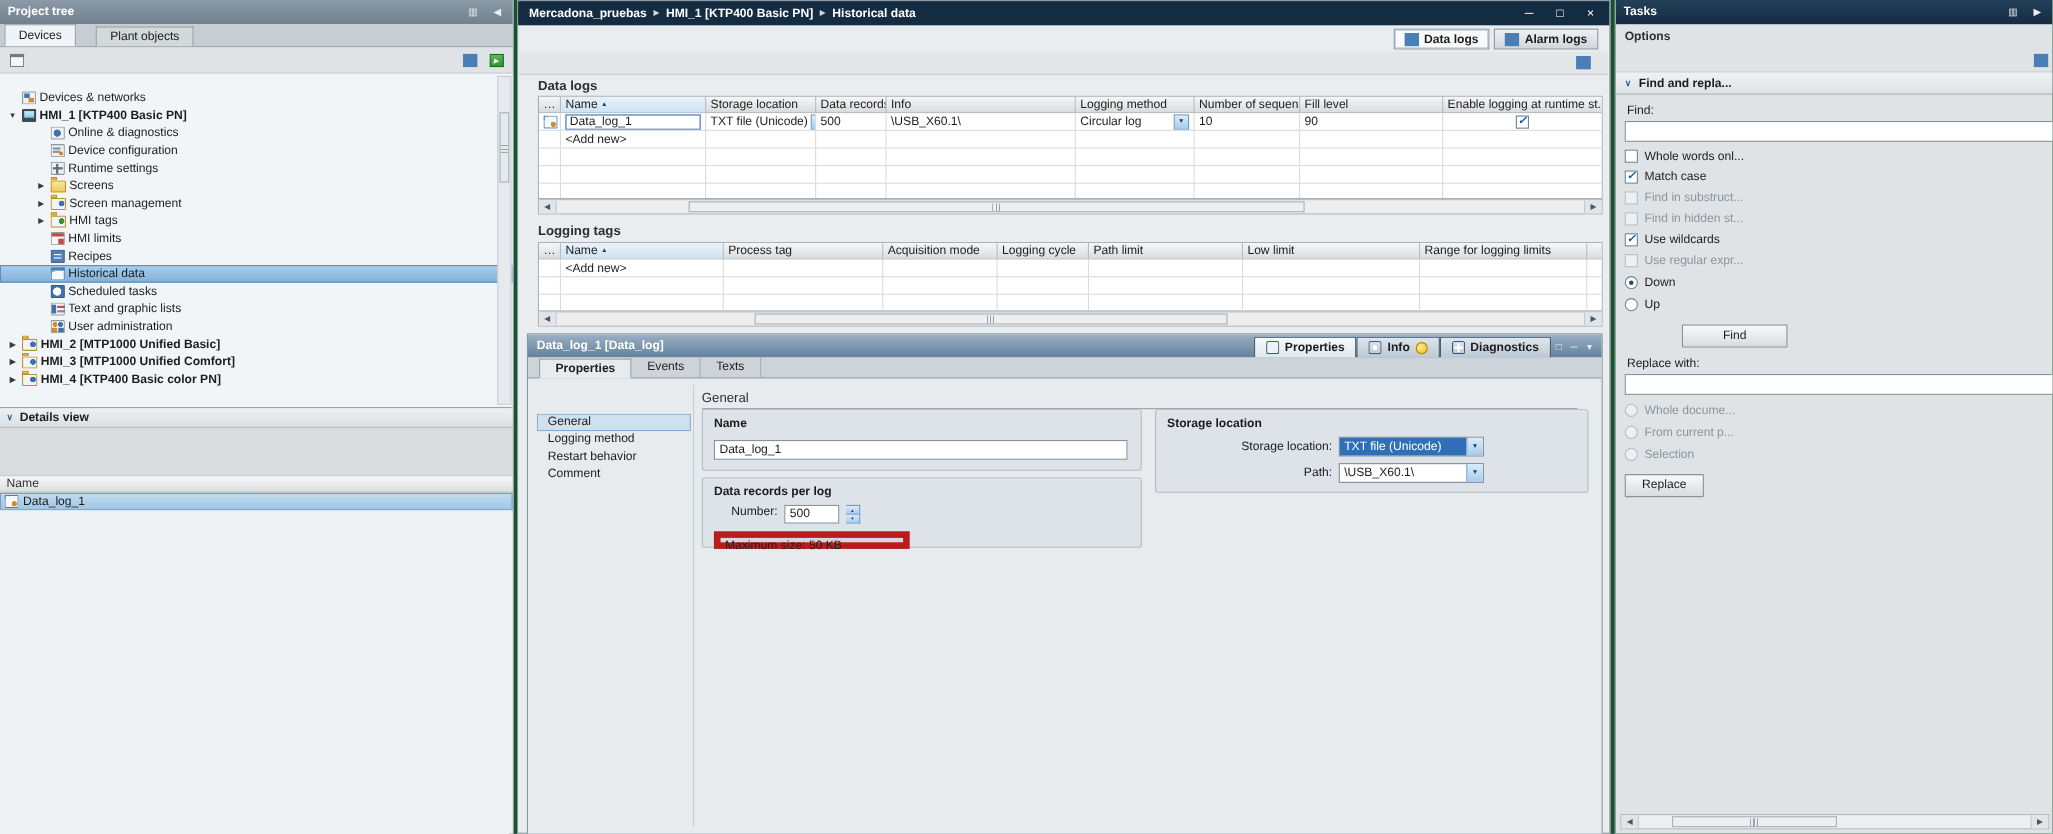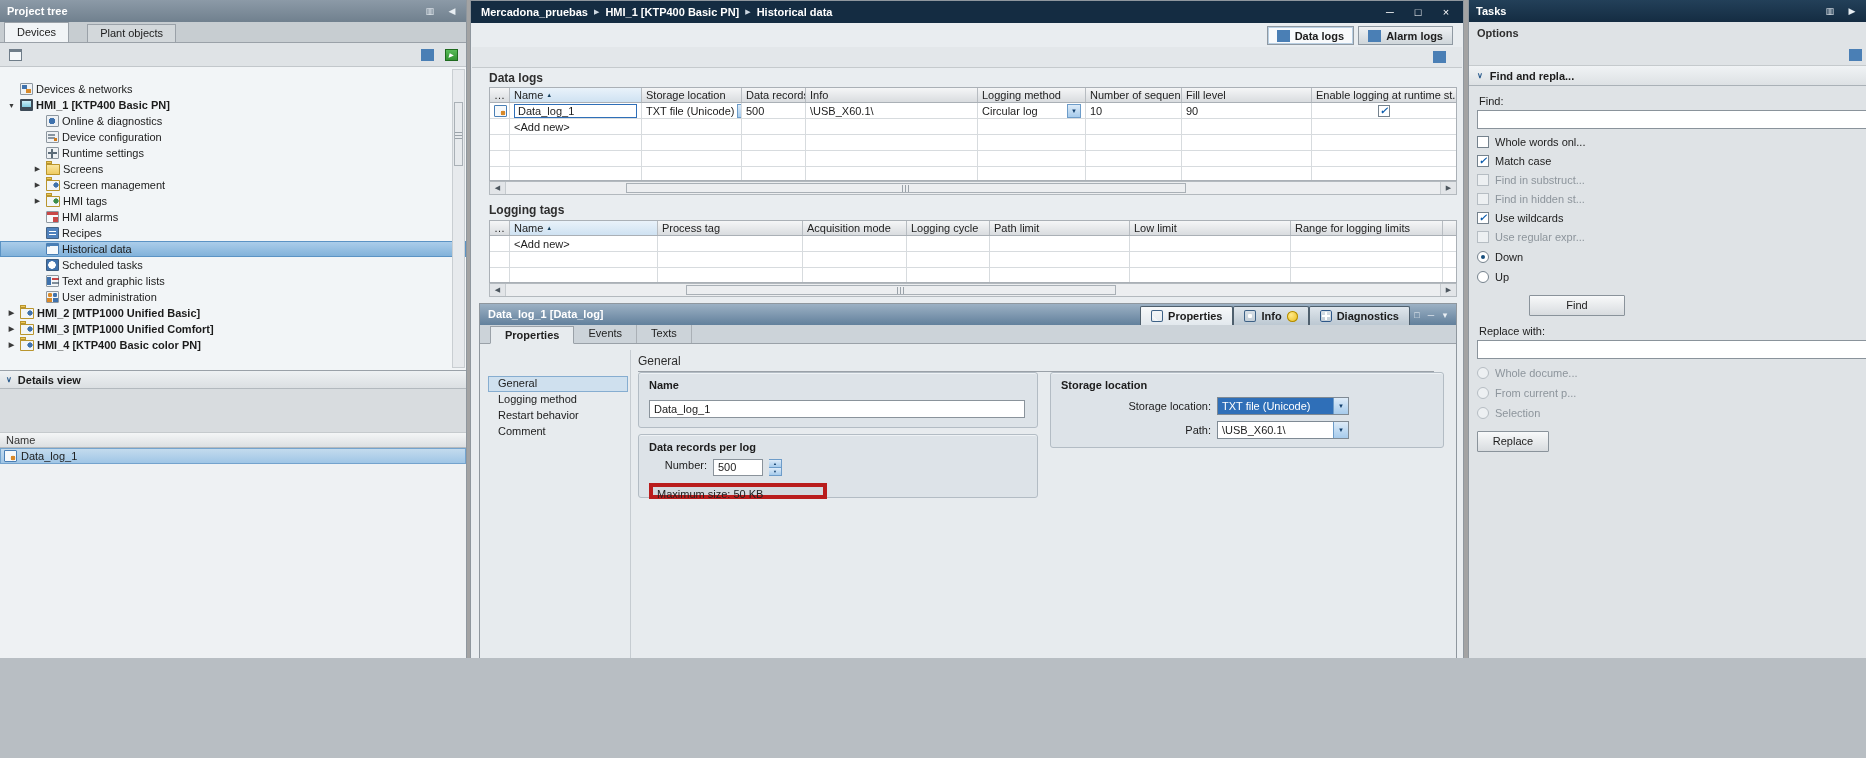--- a/index.html
+++ b/index.html
@@ -1,18 +1,18 @@
 <!DOCTYPE html>
 <html><head>
 <meta charset="utf-8">
 <style>
   *{box-sizing:border-box;margin:0;padding:0}
   html,body{width:1866px;height:758px}
   body{font-family:"Liberation Sans",sans-serif;font-size:11px;color:#1c1c1c;background:#b8bec3}
-  .app{position:relative;width:1866px;height:658px;overflow:hidden;background:#a3a3a3}
+  .app{position:relative;width:1866px;height:758px;overflow:hidden;background:#14532d}
 
   
   .phdr{height:22px;display:flex;align-items:center;padding:0 7px;gap:8px;color:#fff;font-weight:bold}
   .phdr.gray{background:linear-gradient(#8c9aa7,#70808e)}
   .phdr.dark{background:linear-gradient(#234059,#142c42)}
   .phdr-t{flex:1;white-space:nowrap;overflow:hidden}
   .phdr-ic{font-weight:normal;font-size:9px;color:#e8eef3;width:14px;text-align:center;cursor:default}
   .ic{display:inline-block;width:13px;height:12px;flex:none;border-radius:1px;box-shadow:inset 0 0 0 1px rgba(60,75,90,.55);background:#dfe5ea;background-repeat:no-repeat}
   .sort{font-size:6px;color:#16415f}
   .dd{width:14px;height:14px;flex:none;margin-left:auto;background:linear-gradient(#ddebf8,#a6cbec);border:1px solid #6d9cc9;display:flex;align-items:center;justify-content:center;font-size:6px;color:#123f6d}
@@ -130,21 +130,21 @@
   .grp-name{left:158px;top:28px;width:400px;height:56px}
   .grp-rec{left:158px;top:90px;width:400px;height:64px}
   .grp-store{left:570px;top:28px;width:394px;height:76px}
   .tinput{position:absolute;left:10px;right:12px;top:27px;height:18px;background:#fff;border:1px solid #8a939b;line-height:16px;padding:0 4px}
   .numrow{display:flex;align-items:flex-start;margin:6px 10px 0 10px;gap:6px}
   .numlbl{width:58px;text-align:right}
   .numin{width:50px;height:17px;background:#fff;border:1px solid #8a939b;line-height:15px;padding:0 4px}
   .spin{width:13px;height:17px;display:flex;flex-direction:column;border:1px solid #6d9cc9;border-left:none}
   .spb{flex:1;background:linear-gradient(#ddebf8,#a6cbec);font-size:4px;color:#123f6d;display:flex;align-items:center;justify-content:center}
   .spb:first-child{border-bottom:1px solid #6d9cc9}
-  .ro{margin:7px 10px 0 10px;width:178px;height:16px;line-height:14px;background:#d3d9de;border:4px solid #b91c1c;padding:0 4px;color:#222}
+  .ro{margin:7px 10px 0 10px;width:178px;height:16px;line-height:14px;background:#d3d9de;border:6px solid #b91c1c;padding:0 4px;color:#222}
   .srow{display:flex;align-items:center;gap:6px;margin:6px 10px 0 0}
   .slabel{width:160px;text-align:right;white-space:nowrap}
   .combo{width:132px;display:flex;height:18px;border:1px solid #7f8a94;background:#fff}
   .cval{flex:1;line-height:16px;padding:0 4px;white-space:nowrap;overflow:hidden}
   .combo .dd{height:auto;width:15px;margin:0;border:none;border-left:1px solid #6d9cc9}
   .combo.selv .cval{background:#2f6fb8;color:#fff}
 
   
   .tasks{position:absolute;left:1468px;top:0;width:398px;height:758px;background:#dfe3e6;border-left:1px solid #8f979e;overflow:hidden}
   .opts{height:22px;display:flex;align-items:center;padding:0 8px;font-weight:bold;color:#2e2e2e}
@@ -228,21 +228,21 @@
         <span class="tlbl">Screen management</span>
       </div>
       <div class="ptrow lvl2">
         <span class="arw">▶</span>
         <span class="ic ic-folder dot-g"></span>
         <span class="tlbl">HMI tags</span>
       </div>
       <div class="ptrow lvl2">
         <span class="arw"></span>
           <span class="ic ic-alarm"></span>
-        <span class="tlbl">HMI alarms</span>
+        <span class="tlbl">HMI limits</span>
       </div>
       <div class="ptrow lvl2">
         <span class="arw"></span>
           <span class="ic ic-recipe"></span>
         <span class="tlbl">Recipes</span>
       </div>
       <div class="ptrow lvl2 sel">
         <span class="arw"></span>
           <span class="ic ic-hist"></span>
         <span class="tlbl">Historical data</span>

